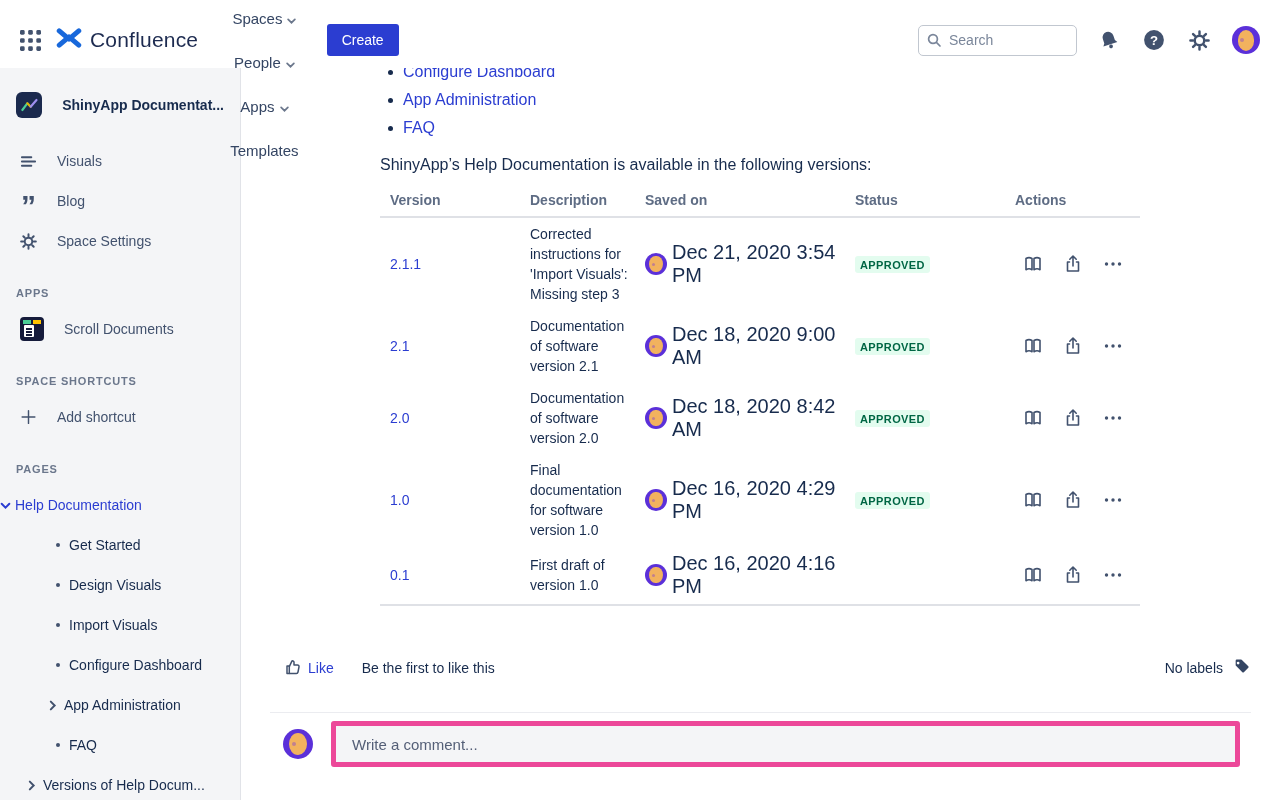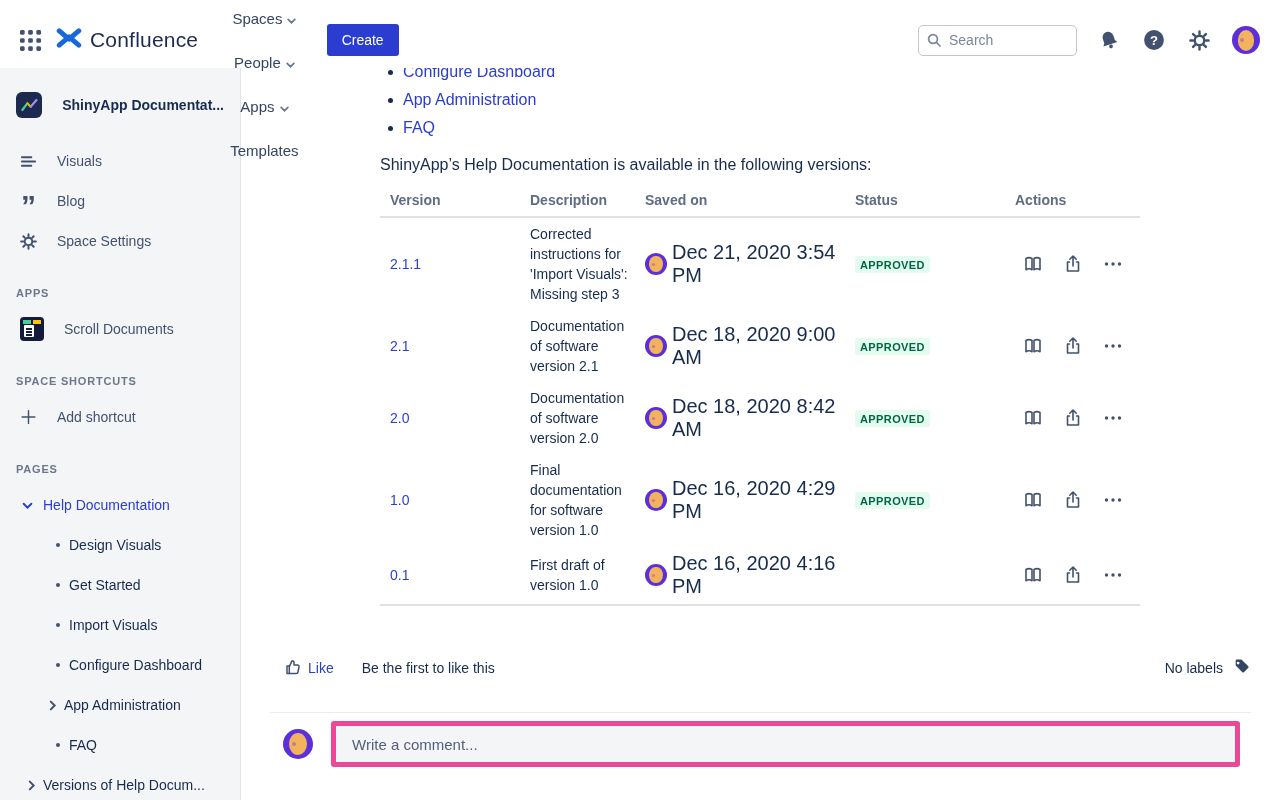--- a/index.html
+++ b/index.html
@@ -54,21 +54,21 @@
   .blog-glyph::before { content:"\201D"; font-size:30px; font-weight:bold; color:#42526E;
     line-height:10px; display:block; margin-top:10px; }
   .appicon { width:24px; height:24px; background:#151B3B; border-radius:4px; flex:none;
     position:relative; }
   .appicon .g { position:absolute; left:3px; top:3px; width:8px; height:4px; background:#4BCE97; }
   .appicon .y { position:absolute; right:3px; top:3px; width:8px; height:4px; background:#FFC400; }
   .appicon .p { position:absolute; left:4px; top:8px; width:10px; height:12px; background:#fff;
     border-radius:1px; }
   .appicon .p::before { content:""; position:absolute; left:2px; top:3px; width:6px; height:1.5px;
     background:#151B3B; box-shadow:0 3px 0 #151B3B, 0 6px 0 #151B3B; }
-  .tree-parent { display:flex; align-items:center; gap:10px; height:40px; padding-left:22px;
+  .tree-parent { display:flex; align-items:center; gap:4px; height:40px; 
     font-size:14px; color:#2B3DD1; cursor:pointer; }
   .tree-child { display:flex; align-items:center; height:40px; padding-left:56px;
     font-size:14px; color:#172B4D; cursor:pointer; }
   .tree-child .dot { width:4px; height:4px; border-radius:50%; background:#42526E;
     margin-right:9px; flex:none; }
   .tree-child .chev, .tree-sib .chev { margin-right:7px; display:flex; flex:none; }
   .tree-child.haschev { padding-left:49px; }
   .tree-sib { display:flex; align-items:center; height:40px; padding-left:28px;
     font-size:14px; color:#172B4D; cursor:pointer; }
 
@@ -265,25 +265,25 @@
   <div class="tree-parent">
     <span class="chev">
       <svg width="11" height="8" viewBox="0 0 10 7" fill="none" stroke="#2B3DD1" stroke-width="1.8" stroke-linecap="round">
           <path d="M1.5 1.5 L5 5 L8.5 1.5"></path>
         </svg>
     </span>
     <span>Help Documentation</span>
   </div>
   <div class="tree-child">
     <span class="dot"></span>
-    <span>Design Visuals</span>
+    <span>Get Started</span>
   </div>
   <div class="tree-child">
     <span class="dot"></span>
-    <span>Get Started</span>
+    <span>Design Visuals</span>
   </div>
   <div class="tree-child">
     <span class="dot"></span>
     <span>Import Visuals</span>
   </div>
   <div class="tree-child">
     <span class="dot"></span>
     <span>Configure Dashboard</span>
   </div>
   <div class="tree-child haschev">

